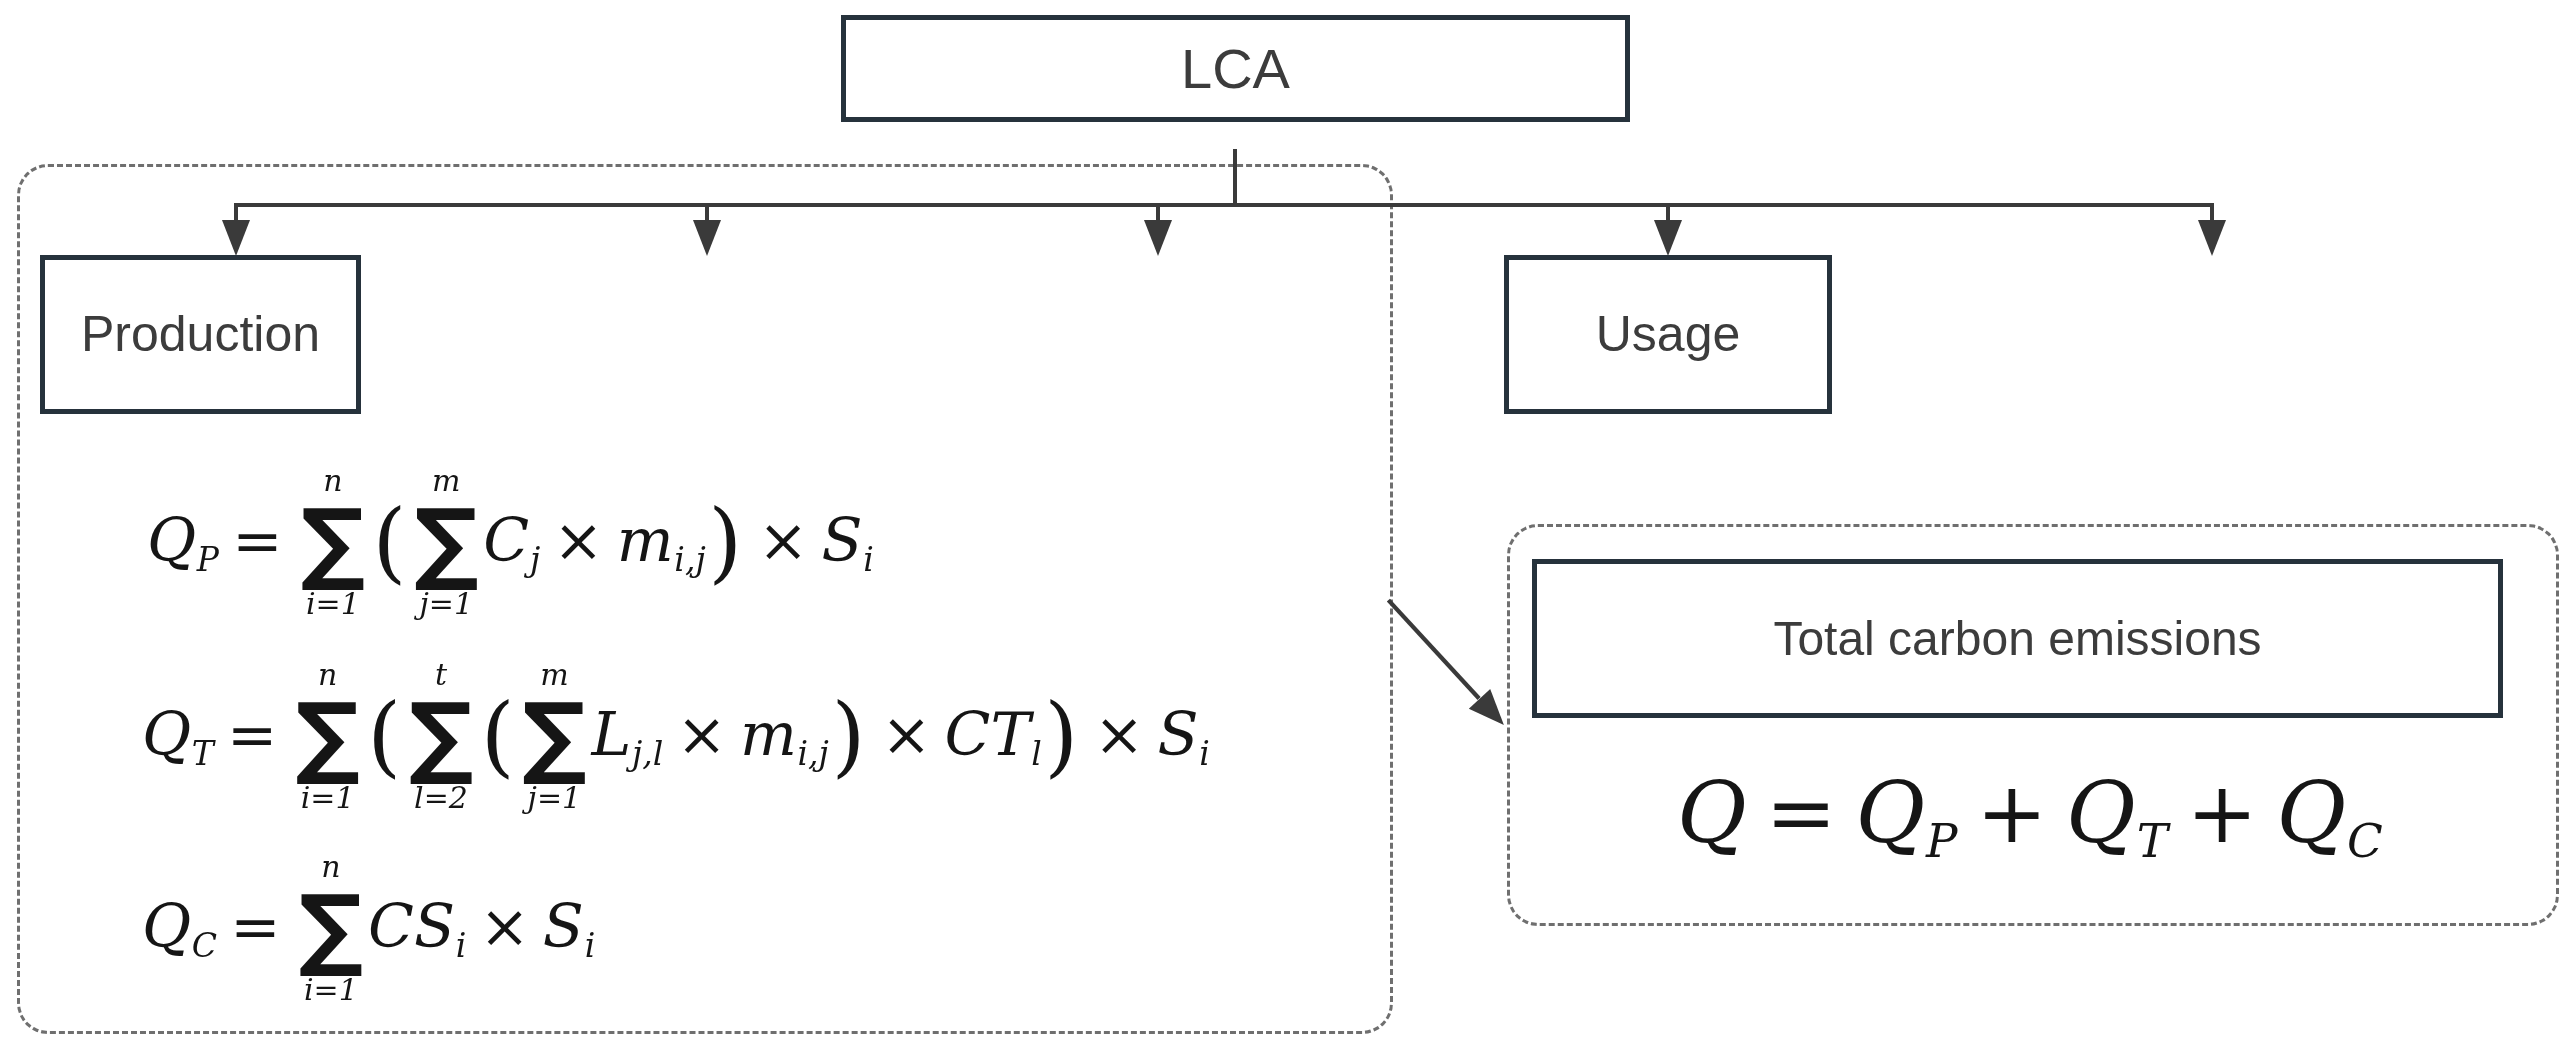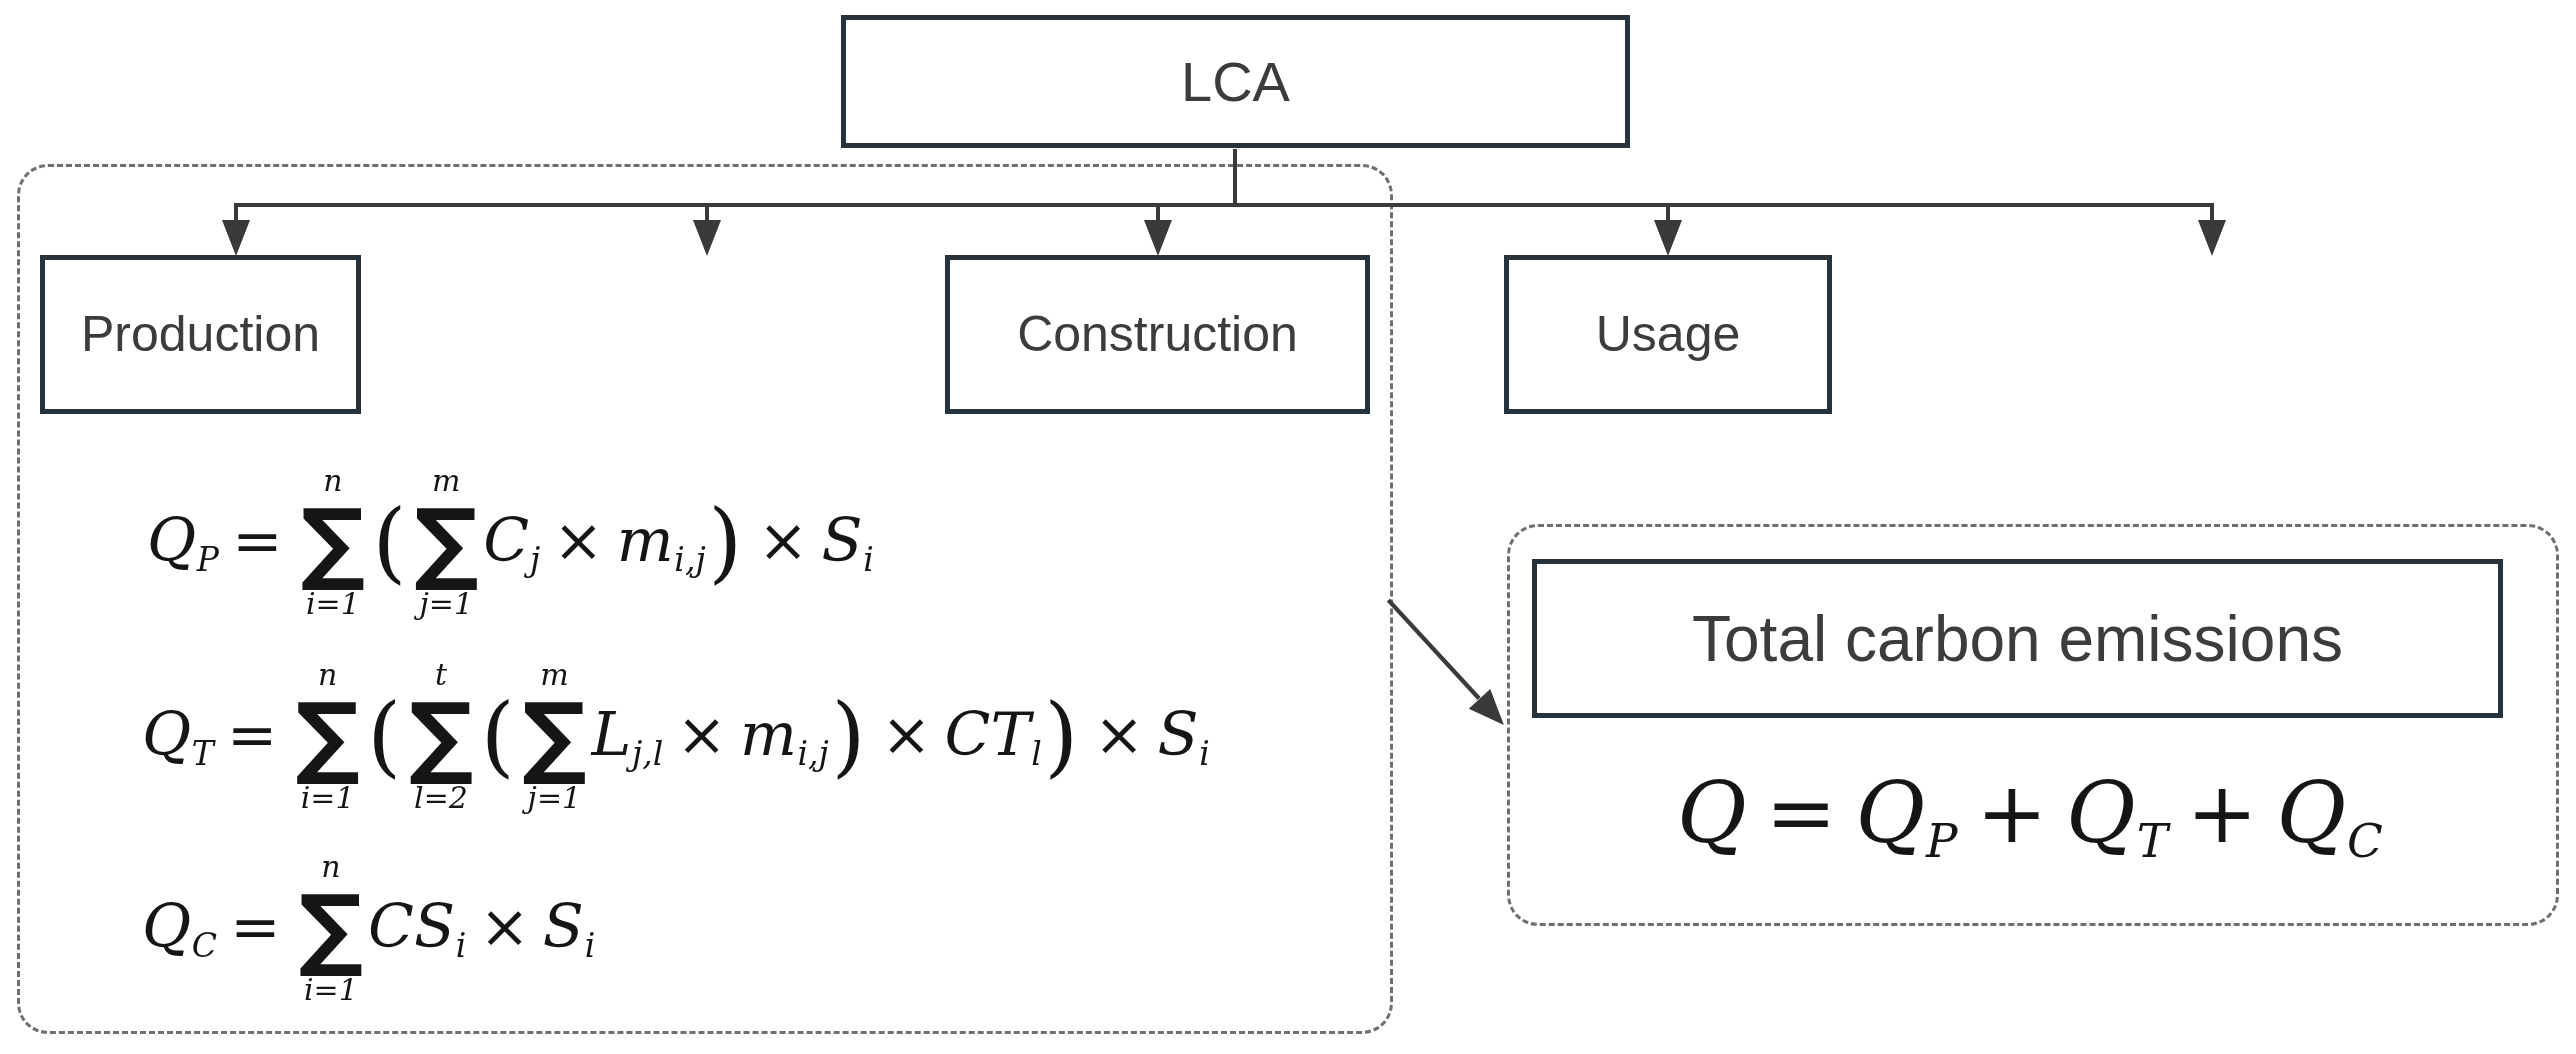--- a/index.html
+++ b/index.html
@@ -22,28 +22,28 @@
     background:transparent;
   }
   #lifecycle-region{left:17px;top:164px;width:1370px;height:864px;}
   #total-region{left:1507px;top:524px;width:1046px;height:396px;}
   
   .node-box{
     position:absolute;border:5.1px solid var(--box-border);background:var(--box-fill);
     display:flex;align-items:center;justify-content:center;text-align:center;
     color:var(--label-text);box-sizing:border-box;
   }
-  #lca-box{left:841px;top:15.4px;width:789px;height:133px;font-size:56px;}
+  #lca-box{left:841px;top:15.4px;width:789px;height:107px;font-size:56px;}
   .stage-box{top:255px;height:159px;font-size:50px;line-height:1.15;}
   #box-production{left:40px;width:321px;}
   #box-transportation{left:472px;width:461px;}
   #box-construction{left:945px;width:425px;}
   #box-usage{left:1504px;width:328px;}
   #box-disposal{left:1974px;width:464px;padding:0 26px;}
-  #total-box{left:1532px;top:559px;width:971px;height:159px;font-size:64px;}
+  #total-box{left:1532px;top:559px;width:971px;height:159px;font-size:48px;}
   
   .hline,.vline{position:absolute;background:var(--line);}
   #lca-stem{left:1233px;top:149px;width:4.3px;height:56px;}
   #connector{left:234px;top:203px;width:1980px;height:4.3px;}
   .drop-arrow{position:absolute;top:205px;width:29px;margin-left:-14.5px;}
   .drop-arrow .stem{position:absolute;left:12.4px;top:0;width:4.3px;height:19px;background:var(--line);}
   .drop-arrow .head{
     position:absolute;left:0;top:15.4px;width:0;height:0;
     border-left:14.5px solid transparent;border-right:14.5px solid transparent;
     border-top:36px solid var(--line);
@@ -113,23 +113,20 @@
     <polygon points="160,166 119,147 144,124" fill="#3a3a3a"></polygon>
   </svg>
 
   <div class="node-box" id="lca-box">
     <span>LCA</span>
   </div>
 
   <div class="node-box stage-box" id="box-production">
     <span>Production</span>
   </div>
-  <div class="node-box stage-box" id="box-construction">
-    <span>Construction</span>
-  </div>
   <div class="node-box stage-box" id="box-usage">
     <span>Usage</span>
   </div>
 
   <div class="node-box" id="total-box">
     <span>Total carbon emissions</span>
   </div>
 
   <div class="formula" id="formula-qp">
       <span class="vr"><span class="vbase">Q</span><span class="vsub">P</span></span>

